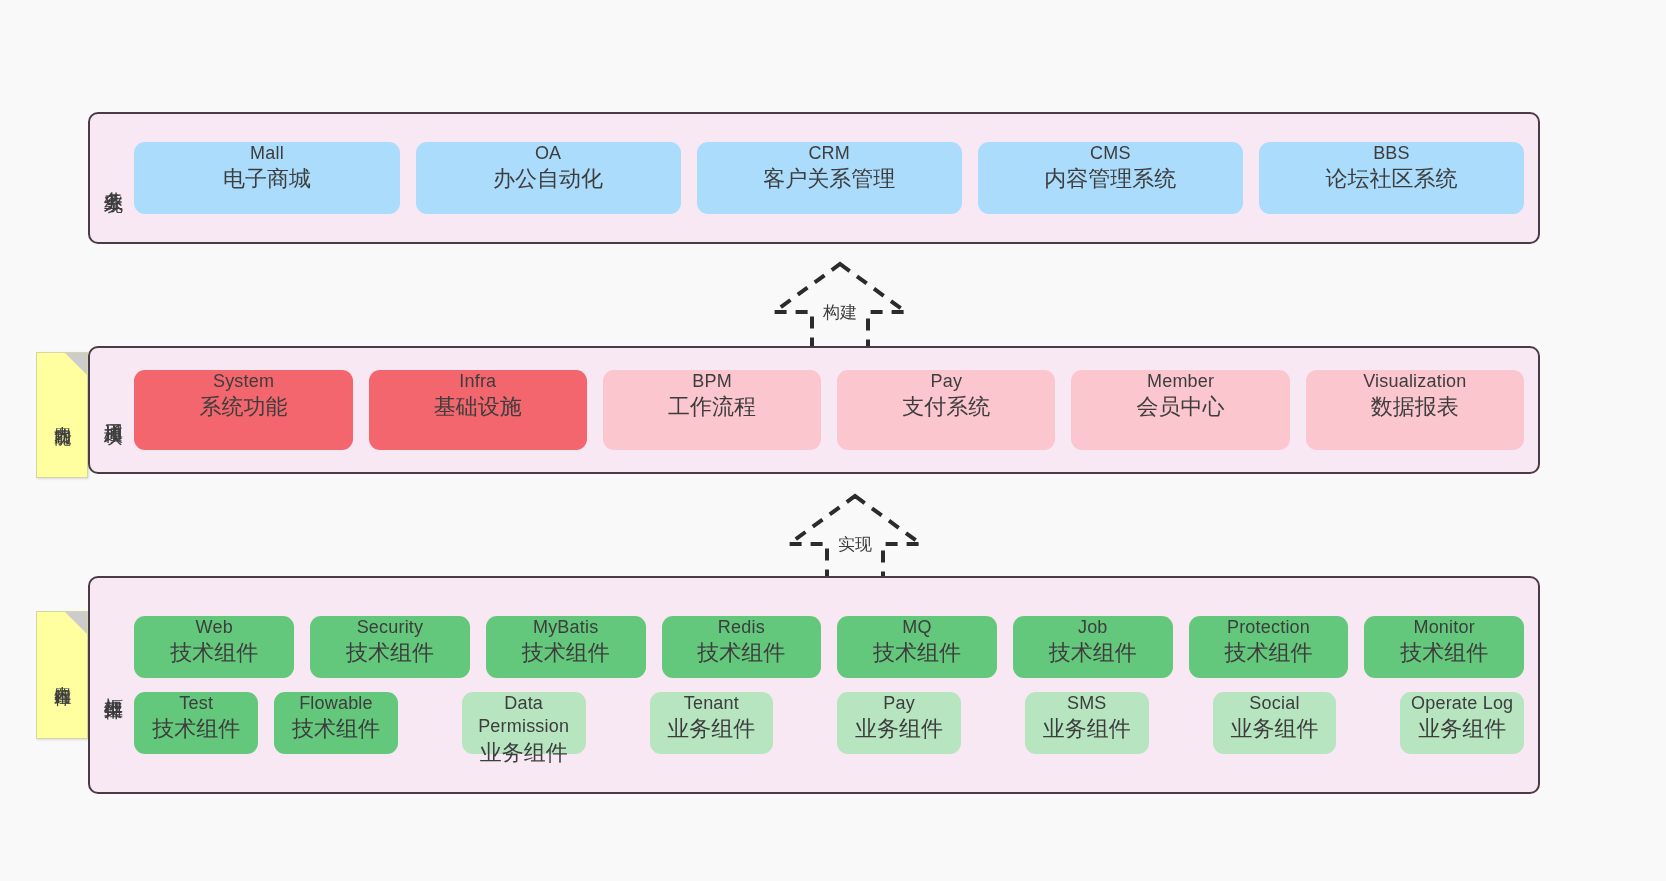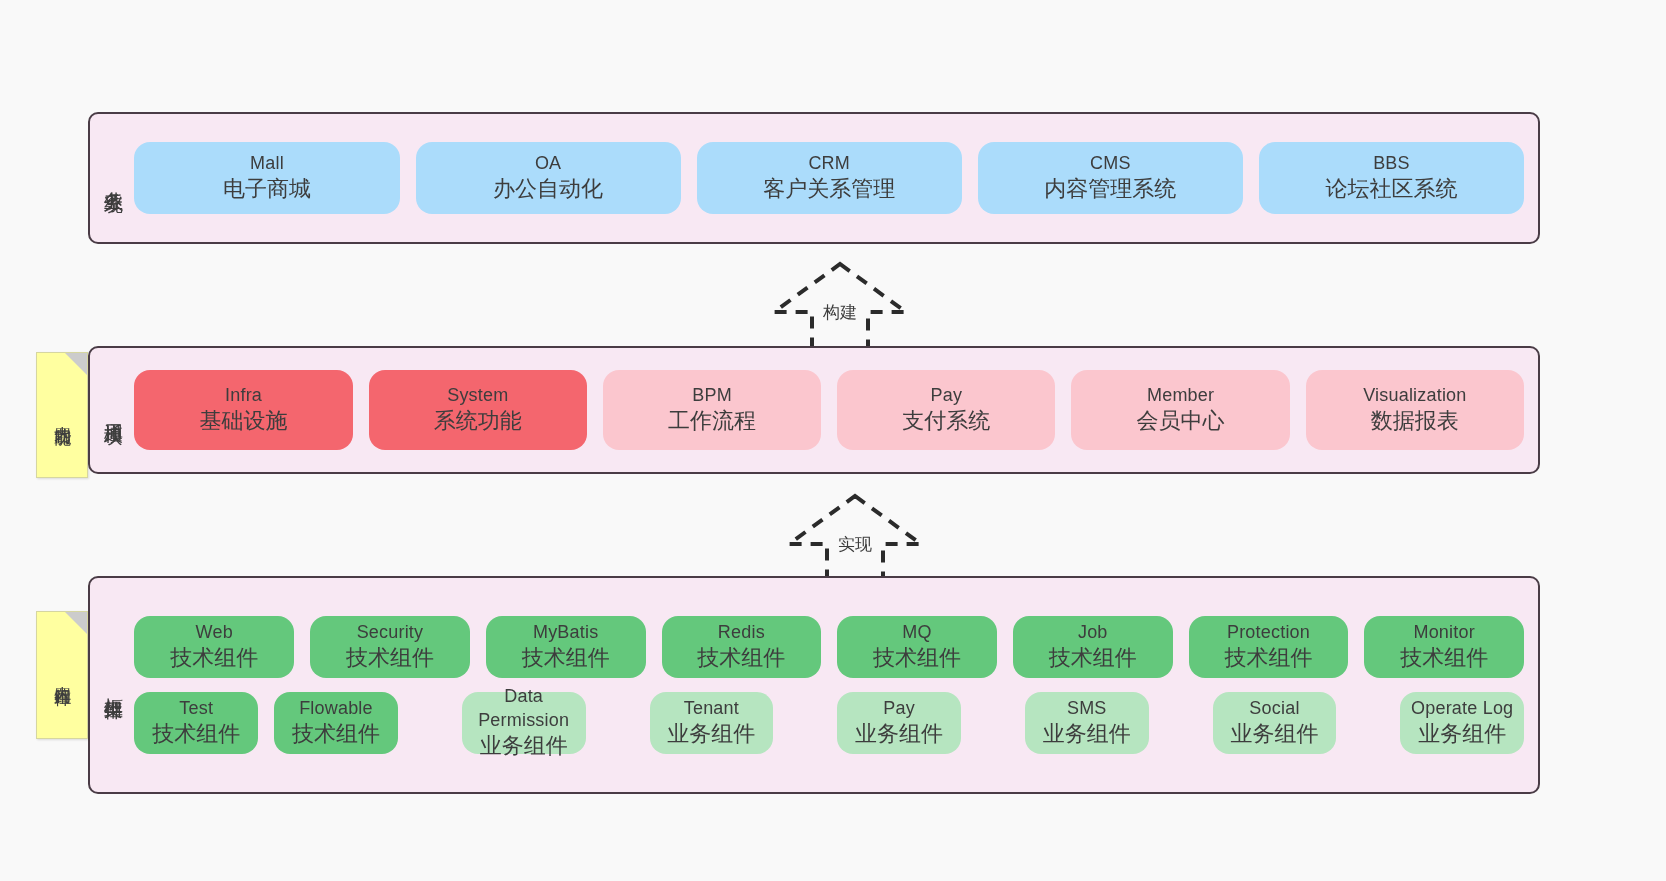--- a/index.html
+++ b/index.html
@@ -53,25 +53,25 @@
     padding: 0 14px 0 0;
   }
   .card-row {
     display: flex;
     gap: 16px;
     align-items: stretch;
   }
 
   .card {
     flex: 1 1 0;
-    border-radius: 16px;
+    border-radius: 11px;
     display: flex;
     flex-direction: column;
     align-items: center;
-    justify-content: center;
+    justify-content: flex-start;
     text-align: center;
     line-height: 1.30;
     user-select: none;
   }
   .card .en {
     font-size: 18px;
     letter-spacing: .2px;
   }
   .card .cn {
     font-size: 22px;
@@ -191,26 +191,26 @@
 <div class="note" id="note-common">
   <span class="note-fold"></span>
   <span class="note-text">内置功能</span>
 </div>
 
 <div class="layer" id="layer-common">
   <div class="layer-title">通用模块</div>
   <div class="cards">
     <div class="card-row">
       <div class="card c-red">
+        <span class="en">System</span>
+        <span class="cn">系统功能</span>
+      </div>
+      <div class="card c-red">
         <span class="en">Infra</span>
         <span class="cn">基础设施</span>
-      </div>
-      <div class="card c-red">
-        <span class="en">System</span>
-        <span class="cn">系统功能</span>
       </div>
       <div class="card c-pink">
         <span class="en">BPM</span>
         <span class="cn">工作流程</span>
       </div>
       <div class="card c-pink">
         <span class="en">Pay</span>
         <span class="cn">支付系统</span>
       </div>
       <div class="card c-pink">

